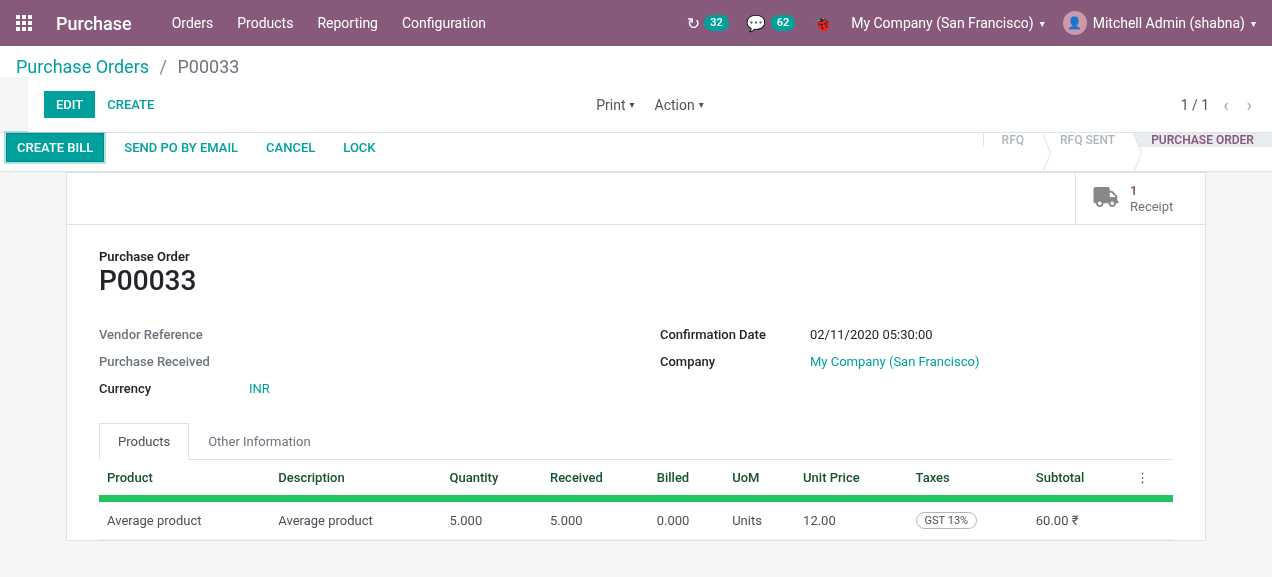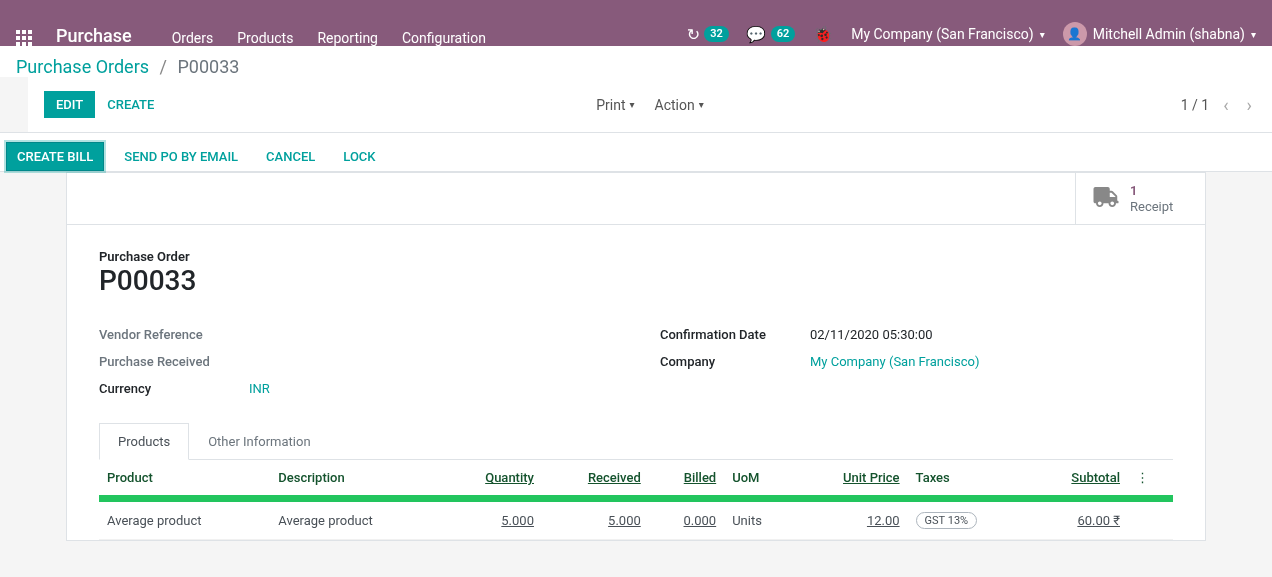--- a/index.html
+++ b/index.html
@@ -1,17 +1,17 @@
 <!DOCTYPE html>
 <html><head>
 <meta charset="utf-8">
 <style>
 * { margin:0; padding:0; box-sizing:border-box; font-family: -apple-system, BlinkMacSystemFont, "Segoe UI", Roboto, Helvetica, Arial, sans-serif; }
 body { background:#f5f5f5; width:1272px; height:577px; overflow:hidden; color:#212529; }
-.top-nav { background:#875a7b; color:#fff; height:46px; display:flex; align-items:flex-end; padding:0 16px; }
+.top-nav { background:#875a7b; color:#fff; height:46px; display:flex; align-items:center; padding:0 16px; }
 .apps-icon { width:16px; height:16px; display:grid; grid-template-columns:repeat(3,4px); grid-template-rows:repeat(3,4px); gap:2px; margin-right:24px; cursor:pointer;}
 .apps-icon span { background:#fff; }
 .brand { font-size:18px; font-weight:500; margin-right:40px; }
 .nav-menu { display:flex; gap:24px; font-size:14px; }
 .nav-menu a { color:#fff; text-decoration:none; cursor:pointer;}
 .top-right { margin-left:auto; display:flex; align-items:center; gap:18px; font-size:14px;}
 .pill { display:flex; align-items:center; gap:4px; cursor:pointer;}
 .pill .badge { background:#00a09d; color:#fff; border-radius:10px; padding:0 6px; font-size:11px; line-height:16px; font-weight:600;}
 .bug, .clock, .chat { font-size:16px; }
 .company-sel, .user-sel { display:flex; align-items:center; gap:6px; cursor:pointer;}
@@ -26,21 +26,21 @@
 
 .control-bar { background:#fff; display:flex; align-items:center; padding:14px 16px; font-size:14px;}
 .btn { padding:6px 12px; border:none; font-size:13px; cursor:pointer;}
 .btn-primary { background:#00a09d; color:#fff; text-transform:uppercase; font-weight:500;}
 .btn-link { background:none; color:#00a09d; text-transform:uppercase; font-weight:500;}
 .center-actions { position:absolute; left:50%; transform:translateX(-50%); display:flex; gap:20px; color:#555;}
 .dropdown-toggle { cursor:pointer; display:flex; align-items:center; gap:4px;}
 .pager { margin-left:auto; display:flex; align-items:center; gap:10px; color:#555;}
 .pager .arrow { color:#aaa; font-size:18px; cursor:pointer; padding:0 4px;}
 
-.status-bar { background:#fff; border-top:1px solid #dee2e6; border-bottom:1px solid #dee2e6; display:flex; align-items:flex-end; height:40px; font-size:13px;}
+.status-bar { background:#fff; border-top:1px solid #dee2e6; border-bottom:1px solid #dee2e6; display:flex; align-items:flex-start; height:40px; font-size:13px;}
 .status-bar .actions { display:flex; align-items:center; padding-left:6px; gap:12px;}
 .status-bar .btn-highlight { background:#00a09d; color:#fff; padding:6px 10px; font-weight:500; border:1px solid #00888a; box-shadow:0 0 0 2px rgba(0,160,157,.3);}
 .status-bar .btn-link { padding:6px 8px; }
 .statusbar { margin-left:auto; display:flex; }
 .stage { position:relative; padding:0 18px; display:flex; align-items:center; color:#adb5bd; font-size:12px; font-weight:500;}
 .stage::after { content:""; position:absolute; right:-8px; top:0; width:0; height:0; border-top:20px solid transparent; border-bottom:20px solid transparent; border-left:8px solid #fff; z-index:2;}
 .stage::before { content:""; position:absolute; right:-9px; top:0; width:0; height:0; border-top:20px solid transparent; border-bottom:20px solid transparent; border-left:8px solid #dee2e6; z-index:1;}
 .stage.active { background:#e9ecef; color:#875a7b; font-weight:600;}
 .stage.active::after { border-left-color:#e9ecef;}
 .stage:first-child { border-left:1px solid #dee2e6;}
@@ -64,21 +64,21 @@
 .field-label { width:150px; color:#6c757d; font-weight:500;}
 .field-label.filled { color:#212529;}
 .field-val a { color:#00a09d; text-decoration:none;}
 
 .tabs { display:flex; border-bottom:1px solid #dee2e6; margin-top:8px;}
 .tab { padding:10px 18px; font-size:13px; color:#6c757d; cursor:pointer; border:1px solid transparent; border-bottom:none; position:relative; top:1px;}
 .tab.active { color:#495057; border-color:#dee2e6; background:#fff; border-bottom:1px solid #fff;}
 
 table.lines { width:100%; border-collapse:collapse; font-size:13px;}
 table.lines th { text-align:left; font-weight:500; color:#14532d; padding:10px 8px; border-bottom:7px solid #22c55e;}
-table.lines th.num, table.lines td.num { text-align:right;text-decoration:underline;}
+table.lines th.num, table.lines td.num { text-align:left;}
 table.lines td { padding:10px 8px; border-bottom:1px solid #f1f1f1; color:#495057;}
 .tax-tag { display:inline-block; border:1px solid #adb5bd; border-radius:12px; padding:1px 8px; font-size:11px; color:#495057;}
 .kebab { text-align:right; color:#6c757d;}
 .truck svg { fill:#888; width:28px; height:20px;}
 </style>
 </head>
 <body>
 
 <div class="top-nav">
   <div class="apps-icon">
@@ -148,20 +148,25 @@
     <span class="arrow">›</span>
   </div>
 </div>
 
 <div class="status-bar">
   <div class="actions">
     <button class="btn btn-highlight" style="text-transform:uppercase;">Create Bill</button>
     <button class="btn btn-link">Send PO by Email</button>
     <button class="btn btn-link">Cancel</button>
     <button class="btn btn-link">Lock</button>
+  </div>
+  <div class="statusbar">
+    <div class="stage">RFQ</div>
+    <div class="stage">RFQ SENT</div>
+    <div class="stage active">PURCHASE ORDER</div>
   </div>
 </div>
 
 <div class="content">
   <div class="sheet">
     <div class="stat-row">
       <div class="stat-btn">
         <span class="truck">
           <svg viewBox="0 0 640 512">
               <path d="M624 352h-16V243.9c0-12.7-5.1-24.9-14.1-33.9L494 110.1c-9-9-21.2-14.1-33.9-14.1H416V48c0-26.5-21.5-48-48-48H48C21.5 0 0 21.5 0 48v320c0 26.5 21.5 48 48 48h16c0 53 43 96 96 96s96-43 96-96h128c0 53 43 96 96 96s96-43 96-96h48c8.8 0 16-7.2 16-16v-32c0-8.8-7.2-16-16-16zM160 464c-26.5 0-48-21.5-48-48s21.5-48 48-48 48 21.5 48 48-21.5 48-48 48zm320 0c-26.5 0-48-21.5-48-48s21.5-48 48-48 48 21.5 48 48-21.5 48-48 48zm80-208H416V144h44.1l99.9 99.9V256z"></path>

